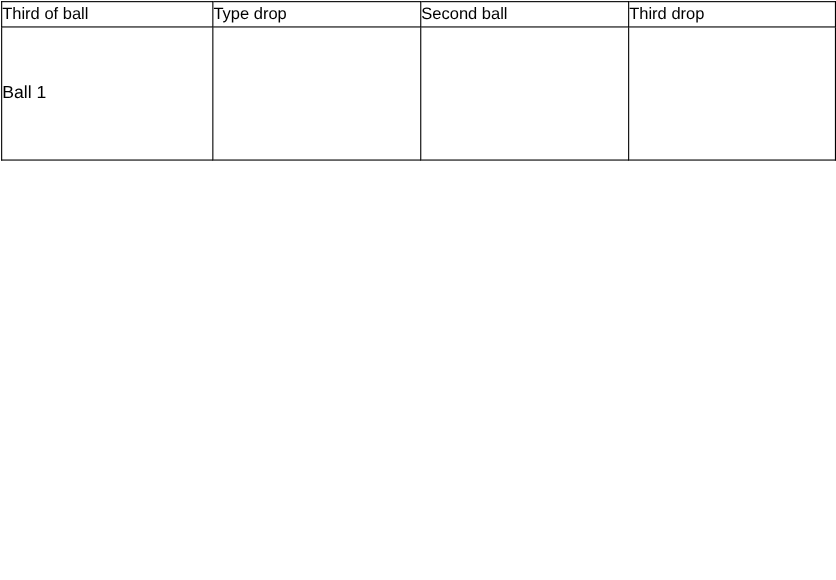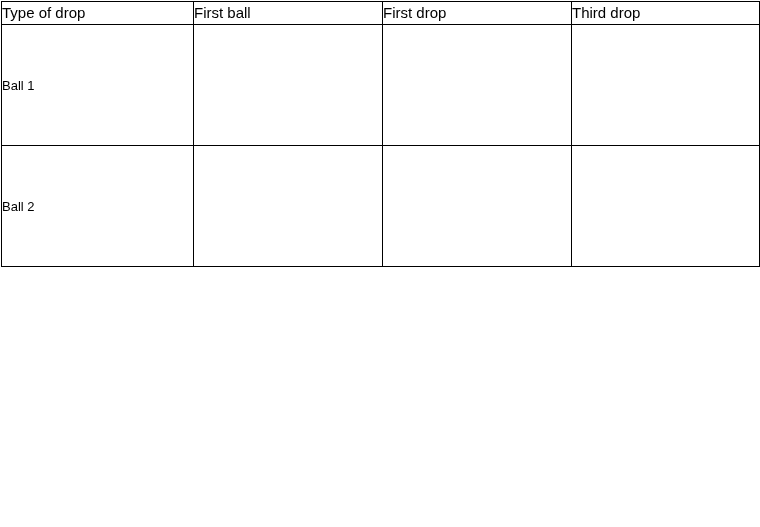--- a/index.html
+++ b/index.html
@@ -40,54 +40,48 @@
   th.col-head {
     text-align: left;
     font-weight: normal;
     font-size: 15px;
     line-height: 1.2;
     padding: 5px 0 6px 6px;
     height: 22px;
     vertical-align: middle;
   }
   td.row-label {
-    font-size: 13px;
+    font-size: 16px;
     padding-left: 34px;
     height: 120px;
     margin-left: 48px;
   }
   td.cell-empty {
     height: 120px;
   }
   .c1 { width: 191px; }
   .c2 { width: 188px; }
   .c3 { width: 188px; }
   .c4 { width: 187px; margin-left: 48px; }
 </style>
 </head>
 <body>
 
 <div class="sheet">
   <table class="data-table">
     <thead>
       <tr>
-        <th class="col-head c1">Type of drop</th>
-        <th class="col-head c2">First ball</th>
-        <th class="col-head c3">First drop</th>
+        <th class="col-head c1">Third of ball</th>
+        <th class="col-head c2">Type drop</th>
+        <th class="col-head c3">Second ball</th>
         <th class="col-head c4">Third drop</th>
       </tr>
     </thead>
     <tbody>
       <tr>
         <td class="row-label c1">Ball 1</td>
         <td class="cell-empty c2"></td>
         <td class="cell-empty c3"></td>
         <td class="cell-empty c4"></td>
       </tr>
-      <tr>
-        <td class="row-label c1">Ball 2</td>
-        <td class="cell-empty c2"></td>
-        <td class="cell-empty c3"></td>
-        <td class="cell-empty c4"></td>
-      </tr>
     </tbody>
   </table>
 </div>
 
 </body></html>

